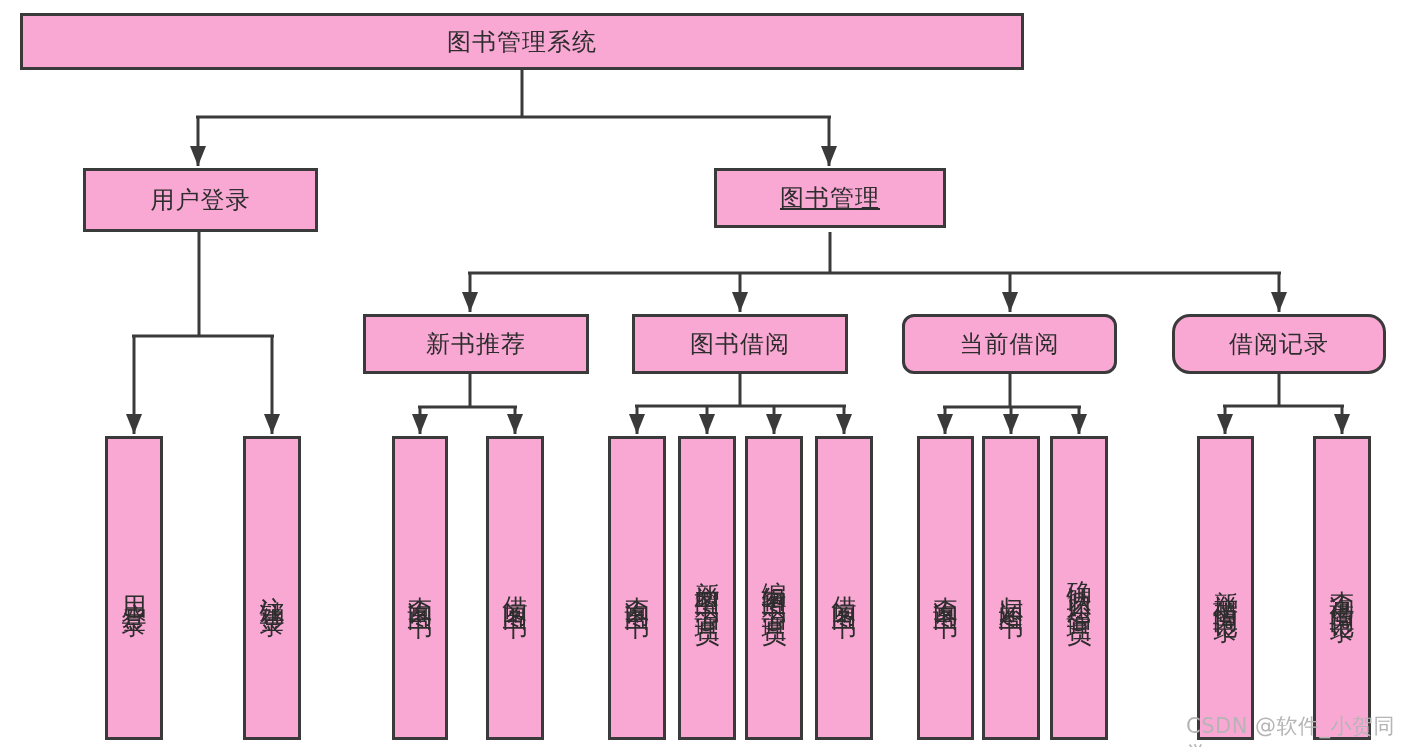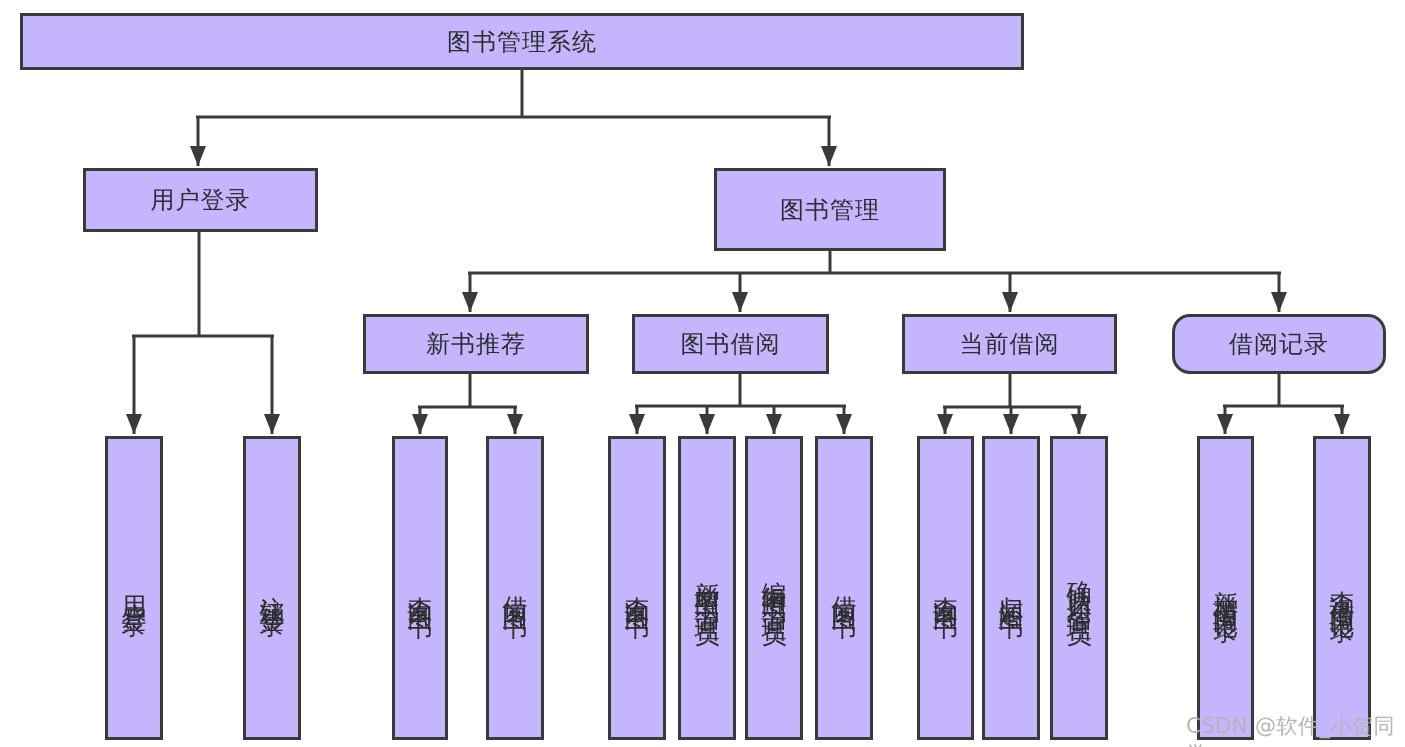--- a/index.html
+++ b/index.html
@@ -9,21 +9,21 @@
     height: 747px;
     background: #ffffff;
     font-family: "DejaVu Sans", "Liberation Sans", sans-serif;
     overflow: hidden;
   }
   #wires { position: absolute; left: 0; top: 0; z-index: 1; }
   .node {
     position: absolute;
     box-sizing: border-box;
     border: 3px solid #3a3a3a;
-    background: #c4b5fd;
+    background: #f9a8d4;
     color: #2d2d2d;
     display: flex;
     align-items: center;
     justify-content: center;
     z-index: 2;
     font-size: 24px;
     letter-spacing: 1px;
     white-space: nowrap;
     text-align: center;
   }
@@ -107,31 +107,31 @@
     </g>
   </svg>
 
   <div class="node" style="left:20px; top:13px; width:1004px; height:57px;">
     <span>图书管理系统</span>
   </div>
 
   <div class="node" style="left:83px; top:168px; width:235px; height:64px;">
     <span>用户登录</span>
   </div>
-  <div class="node" style="left:714px; top:168px; width:232px; height:83px;">
+  <div class="node" style="left:714px; top:168px; width:232px; height:60px;text-decoration:underline;">
     <span>图书管理</span>
   </div>
 
   <div class="node lvl3" style="left:363px; width:226px;">
     <span>新书推荐</span>
   </div>
-  <div class="node lvl3" style="left:632px; width:197px;">
+  <div class="node lvl3" style="left:632px; width:216px;">
     <span>图书借阅</span>
   </div>
-  <div class="node lvl3" style="left:902px; width:215px;">
+  <div class="node lvl3" style="left:902px; width:215px;border-radius:12px;">
     <span>当前借阅</span>
   </div>
   <div class="node lvl3" style="left:1172px; width:214px;border-radius:18px;">
     <span>借阅记录</span>
   </div>
 
   <div class="node leaf" style="left:105px;">
     <span class="vtext">用户登录</span>
   </div>
   <div class="node leaf" style="left:243px;">

